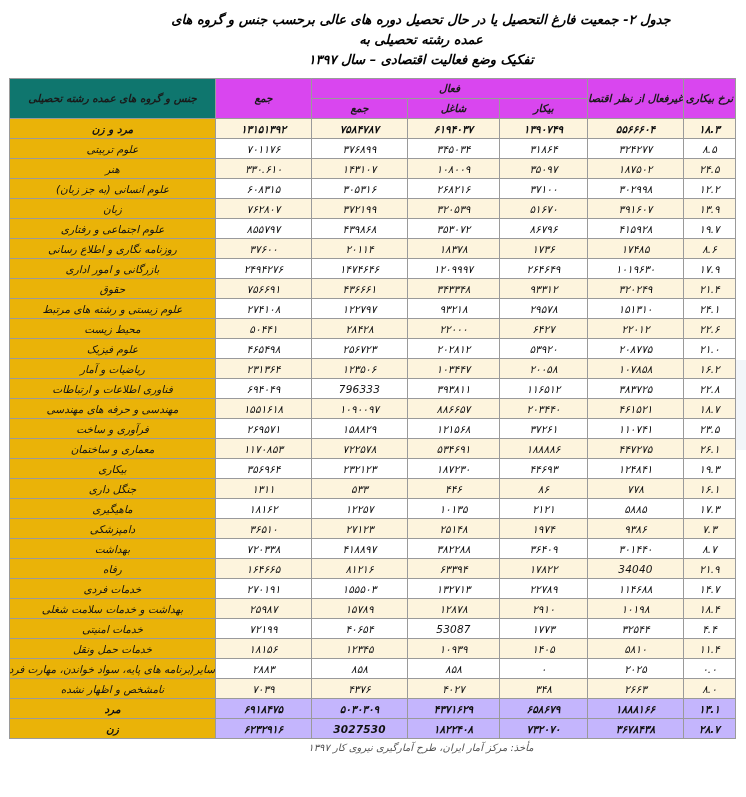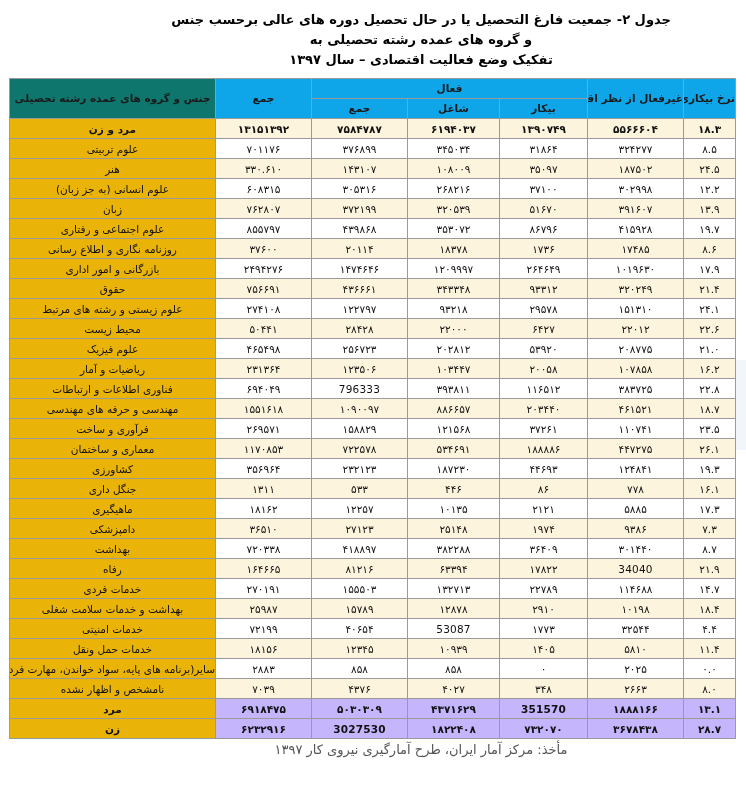--- a/index.html
+++ b/index.html
@@ -14,20 +14,21 @@
     color: #111111;
     position: relative;
     overflow: hidden;
   }
   .page {
     position: relative;
     width: 650px;
     height: 797px;
     box-sizing: border-box;
     padding: 8px 10px 18px 10px;
+    font-style: italic;
   }
   
   .watermark {
     position: absolute;
     pointer-events: none;
     background: #eef2f7;
     opacity: 0.75;
     z-index: 0;
   }
   .wm1 { left: 40px; top: 330px; width: 130px; height: 70px; transform: skewX(-18deg); }
@@ -57,21 +58,21 @@
   table.grid th, table.grid td {
     border: 1px solid #9a9a9a;
     padding: 0;
     height: 19px;
     font-size: 10.5px;
     text-align: center;
     white-space: nowrap;
     overflow: hidden;
   }
   thead th {
-    background: #0ea5e9;
+    background: #d946ef;
     font-weight: bold;
     font-size: 11.5px;
     color: #1a1a1a;
     line-height: 1.25;
     padding: 2px 1px;
   }
   thead th.last-col {
     background: #0f766e;
   }
   td.namecell {
@@ -91,21 +92,21 @@
   }
   tr.total td.numcell { background: #c4b5fd; }
   td.small-name {
     font-size: 8.5px;
     padding-right: 5px;
   }
   .footer {
     position: relative;
     z-index: 2;
     text-align: center;
-    font-size: 13px;
+    font-size: 10px;
     color: #555;
     margin-top: 3px;
   }
   col.c-nerkh { width: 52px; }
   col.c-gheir { width: 96px; }
   col.c-bikar { width: 88px; }
   col.c-shaghel { width: 92px; }
   col.c-jam1 { width: 96px; }
   col.c-jam2 { width: 96px; }
   col.c-name { width: 206px; }
@@ -303,21 +304,21 @@
           <td class="numcell">۱۱۷۰۸۵۳</td>
           <td class="namecell">معماری و ساختمان</td>
         </tr>
         <tr class="plain">
           <td class="numcell">۱۹.۳</td>
           <td class="numcell">۱۲۴۸۴۱</td>
           <td class="numcell">۴۴۶۹۳</td>
           <td class="numcell">۱۸۷۲۳۰</td>
           <td class="numcell">۲۳۲۱۲۳</td>
           <td class="numcell">۳۵۶۹۶۴</td>
-          <td class="namecell">کشاورزی</td>
+          <td class="namecell">بیکاری</td>
         </tr>
         <tr class="shade">
           <td class="numcell">۱۶.۱</td>
           <td class="numcell">۷۷۸</td>
           <td class="numcell">۸۶</td>
           <td class="numcell">۴۴۶</td>
           <td class="numcell">۵۳۳</td>
           <td class="numcell">۱۳۱۱</td>
           <td class="namecell">جنگل داری</td>
         </tr>
@@ -407,21 +408,21 @@
           <td class="numcell">۲۶۶۳</td>
           <td class="numcell">۳۴۸</td>
           <td class="numcell">۴۰۲۷</td>
           <td class="numcell">۴۳۷۶</td>
           <td class="numcell">۷۰۳۹</td>
           <td class="namecell">نامشخص و اظهار نشده</td>
         </tr>
         <tr class="plain bold total">
           <td class="numcell">۱۳.۱</td>
           <td class="numcell">۱۸۸۸۱۶۶</td>
-          <td class="numcell">351570</td>
+          <td class="numcell">۶۵۸۶۷۹</td>
           <td class="numcell">۴۳۷۱۶۲۹</td>
           <td class="numcell">۵۰۳۰۳۰۹</td>
           <td class="numcell">۶۹۱۸۴۷۵</td>
           <td class="namecell">مرد</td>
         </tr>
         <tr class="shade bold total">
           <td class="numcell">۲۸.۷</td>
           <td class="numcell">۳۶۷۸۴۳۸</td>
           <td class="numcell">۷۳۲۰۷۰</td>
           <td class="numcell">۱۸۲۲۴۰۸</td>

